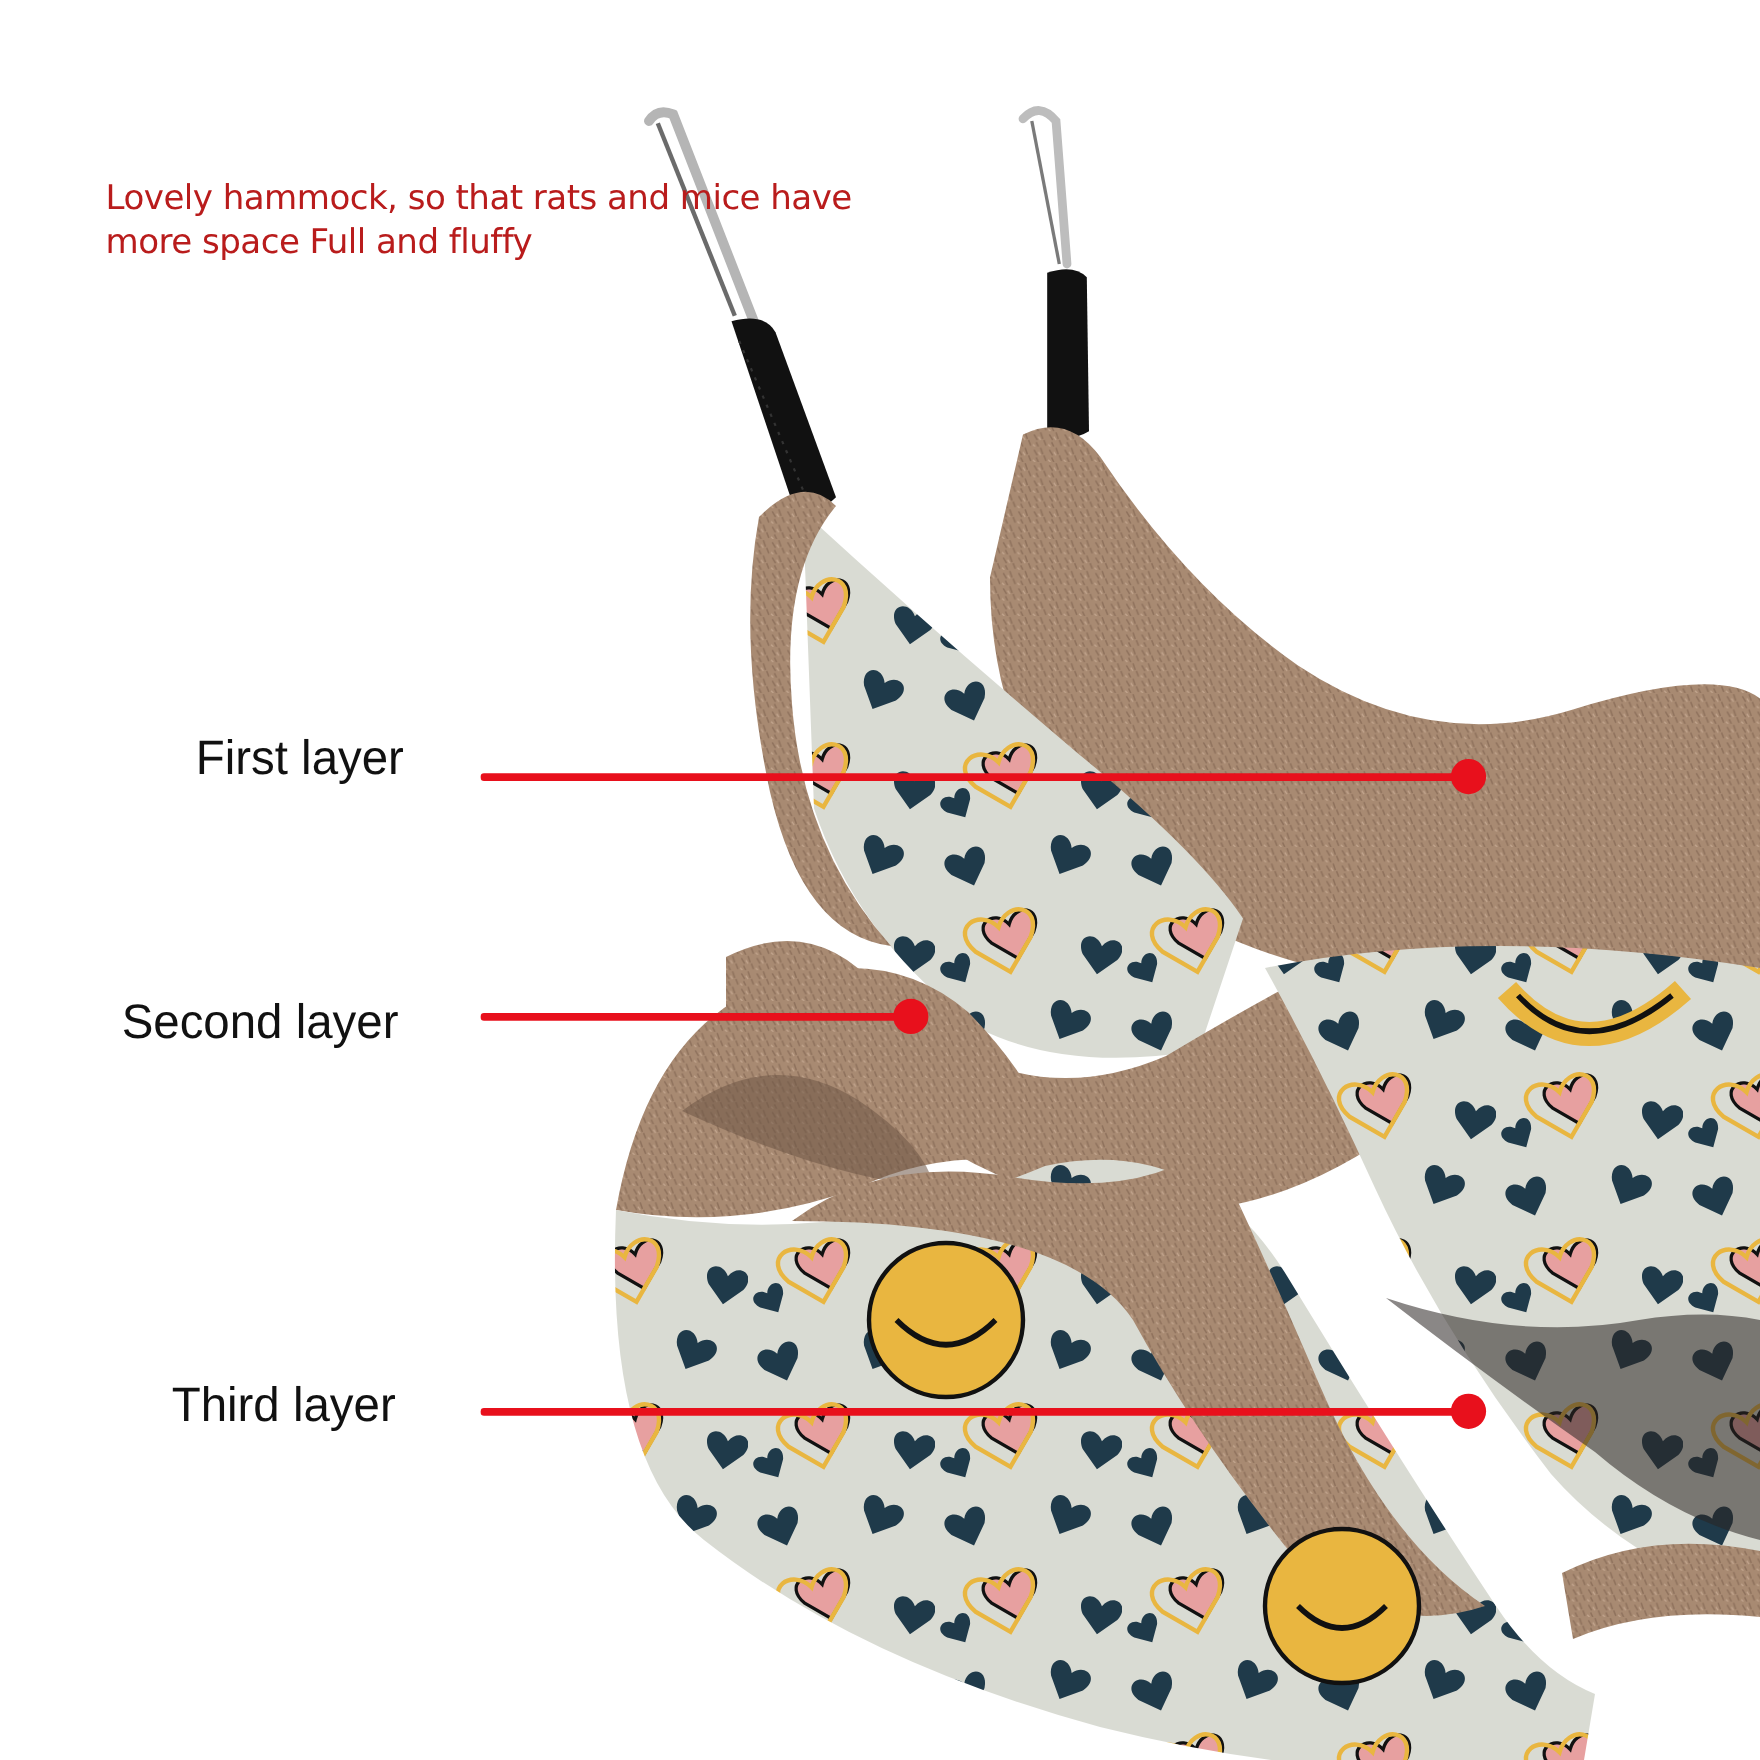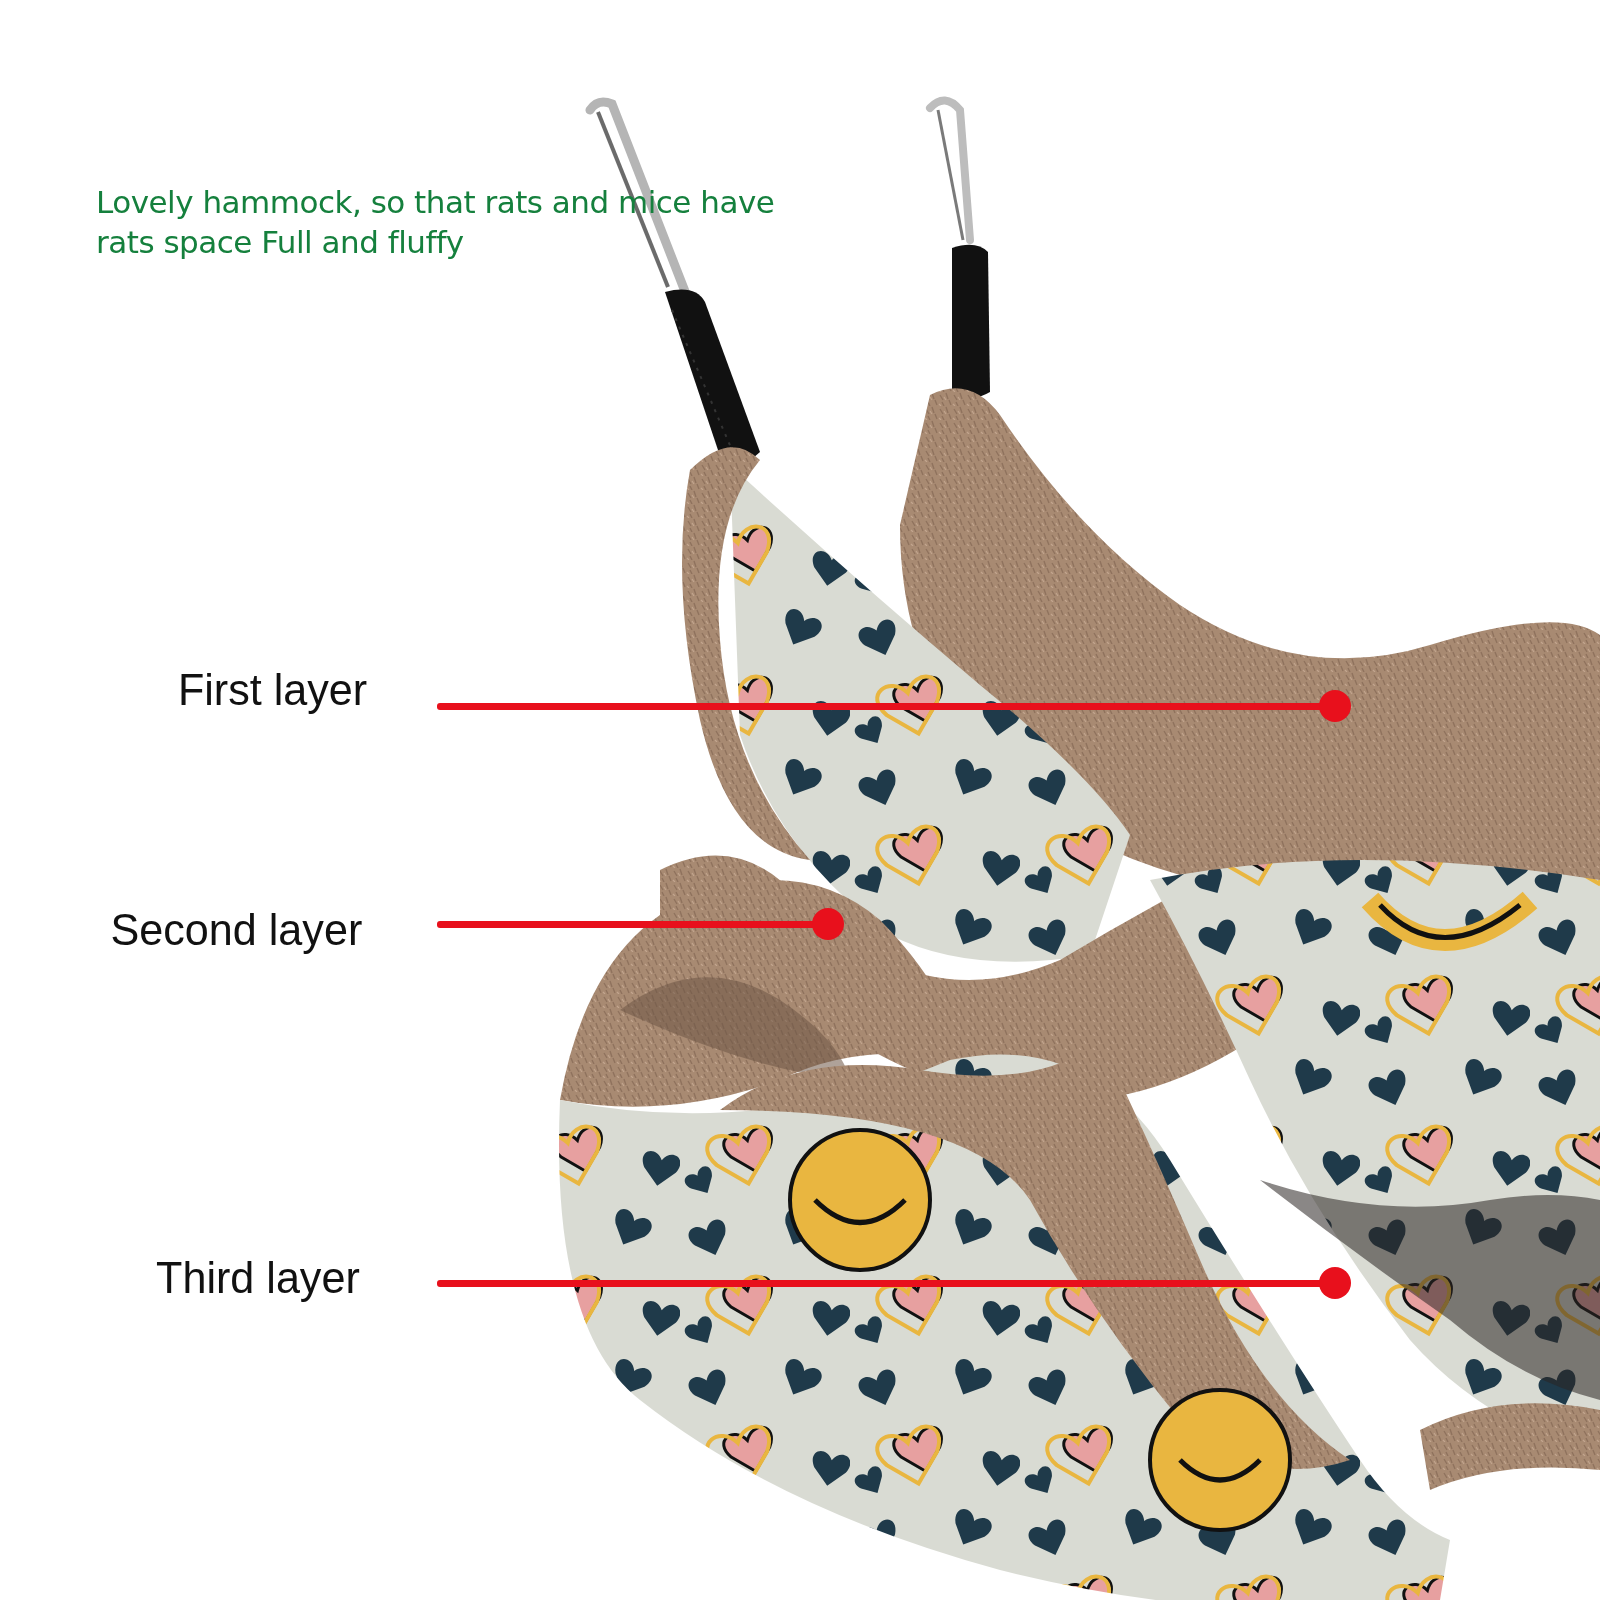--- a/index.html
+++ b/index.html
@@ -1,41 +1,41 @@
 <!DOCTYPE html>
 <html><head>
 <meta charset="utf-8">
 <style>
   html, body { margin: 0; padding: 0; background: #ffffff; }
   body { width: 1600px; height: 1600px; position: relative; overflow: hidden; font-family: "Liberation Sans", "DejaVu Sans", sans-serif; }
   .caption {
-    position: absolute; left: 96px; top: 182px; width: 760px;
+    position: absolute; left: 96px; top: 160px; width: 760px;
     font-family: "DejaVu Sans", "Liberation Sans", sans-serif;
-    font-size: 31px; line-height: 40px; color: #15803d; letter-spacing: -0.5px;
+    font-size: 31px; line-height: 40px; color: #b91c1c; letter-spacing: -0.5px;
     z-index: 5;
   }
   .caption span { display: block; white-space: nowrap; }
   .product { position: absolute; left: 0; top: 0; width: 1600px; height: 1600px; z-index: 2; }
   .callout-label {
     position: absolute; font-family: "Liberation Sans", sans-serif; font-size: 44px;
     color: #111; white-space: nowrap; z-index: 6; transform: scaleX(0.98);
   }
   .leader {
     position: absolute; height: 7px; border-radius: 3px; z-index: 6;
   }
   .dot {
     position: absolute; width: 32px; height: 32px; border-radius: 50%; z-index: 7;
   }
 </style>
 </head>
 <body>
 
 <div class="caption">
   <span>Lovely hammock, so that rats and mice have</span>
-  <span>rats space  Full and fluffy</span>
+  <span>more space  Full and fluffy</span>
 </div>
 
 <svg class="product" viewBox="0 0 1600 1600" xmlns="http://www.w3.org/2000/svg">
   <defs>
     <pattern id="furTex" width="14" height="14" patternUnits="userSpaceOnUse">
       <rect width="14" height="14" fill="#a88a72"></rect>
       <path d="M2 3 l3 5 M8 1 l2 6 M11 8 l2 5 M4 10 l2 4" stroke="#8f725d" stroke-width="1.4" fill="none"></path>
       <path d="M6 5 l2 3 M1 12 l2 2" stroke="#c2a58e" stroke-width="1.2" fill="none"></path>
     </pattern>
     <pattern id="printTex" width="170" height="150" patternUnits="userSpaceOnUse">

